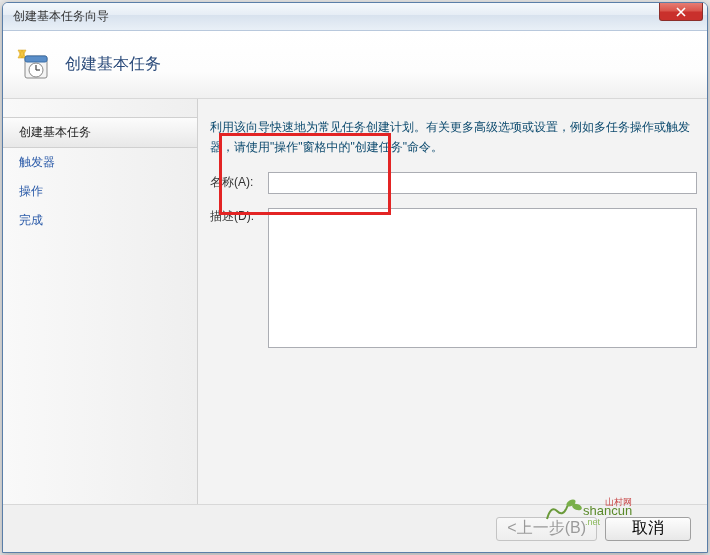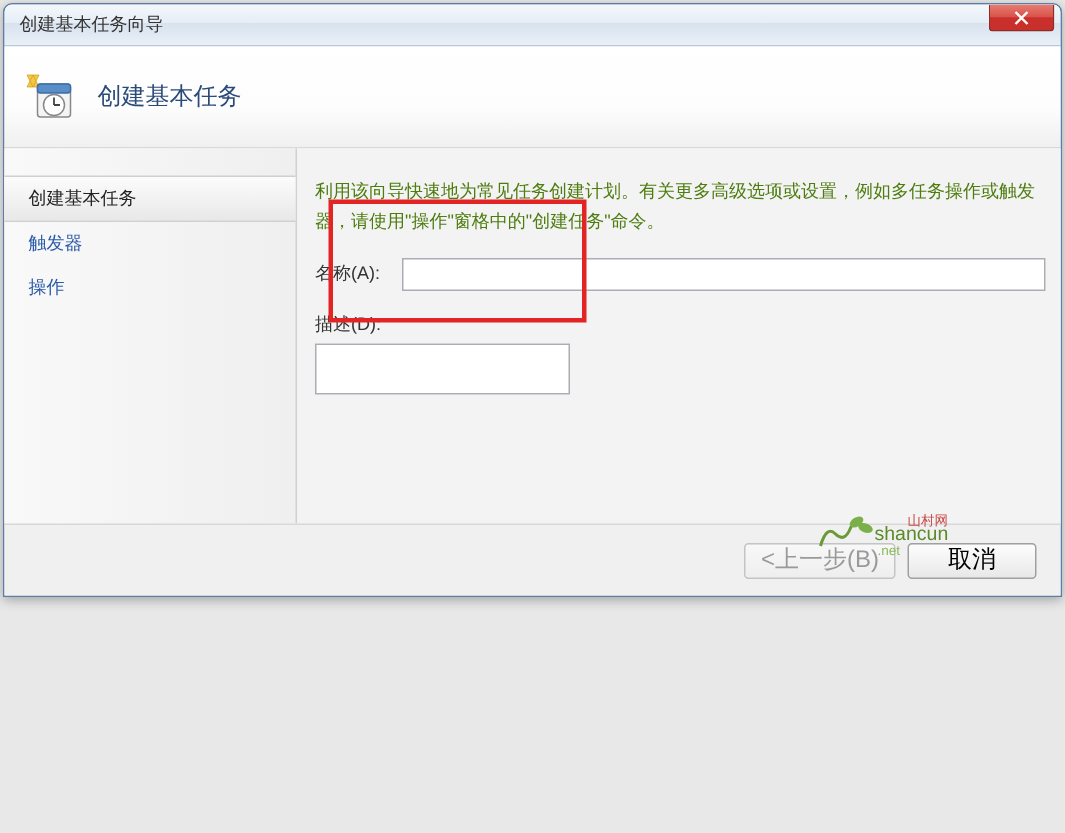--- a/index.html
+++ b/index.html
@@ -6,21 +6,21 @@
 body {
   font-family: "Microsoft YaHei", "Segoe UI", Tahoma, sans-serif;
   font-size: 12px;
   background: #e8e8e8;
   width: 710px;
   height: 555px;
   overflow: hidden;
 }
 .window {
   width: 706px;
-  height: 396px;
+  height: 551px;
   margin: 2px;
   background: #fff;
   border: 1px solid #5a7ea8;
   border-radius: 6px 6px 0 0;
   box-shadow: 0 2px 8px rgba(0,0,0,0.3);
   display: flex;
   flex-direction: column;
   position: relative;
 }
 .titlebar {
@@ -97,21 +97,21 @@
   border-right: none;
   font-weight: normal;
 }
 .content {
   flex: 1;
   padding: 18px 10px 10px 12px;
   position: relative;
   background: #f3f3f3;
 }
 .desc-text {
-  color: #4d7c0f;
+  color: #0c4a6e;
   line-height: 1.7;
   font-size: 12px;
 }
 .form-row {
   display: flex;
   align-items: center;
   margin-top: 14px;
   gap: 4px;
 }
 .form-label {
@@ -206,31 +206,32 @@
       </svg>
     </div>
     <div class="header-title">创建基本任务</div>
   </div>
 
   <div class="body">
     <div class="sidebar">
       <div class="step active">创建基本任务</div>
       <div class="step">触发器</div>
       <div class="step">操作</div>
+      <div class="step">完成</div>
     </div>
 
     <div class="content">
       <div class="desc-text">利用该向导快速地为常见任务创建计划。有关更多高级选项或设置，例如多任务操作或触发器，请使用"操作"窗格中的"创建任务"命令。</div>
 
       <div class="form-row">
         <div class="form-label">名称(A):</div>
         <input class="form-input" type="text" value="" style="">
       </div>
 
-      <div class="form-row" style="align-items:flex-start;flex-direction:column;">
+      <div class="form-row" style="align-items:flex-start;">
         <div class="form-label">描述(D):</div>
         <textarea class="form-textarea" style=""></textarea>
       </div>
     </div>
   </div>
 
   <div class="footer">
     <button class="btn" disabled="">&lt;上一步(B)</button>
     <button class="btn">取消</button>
 

